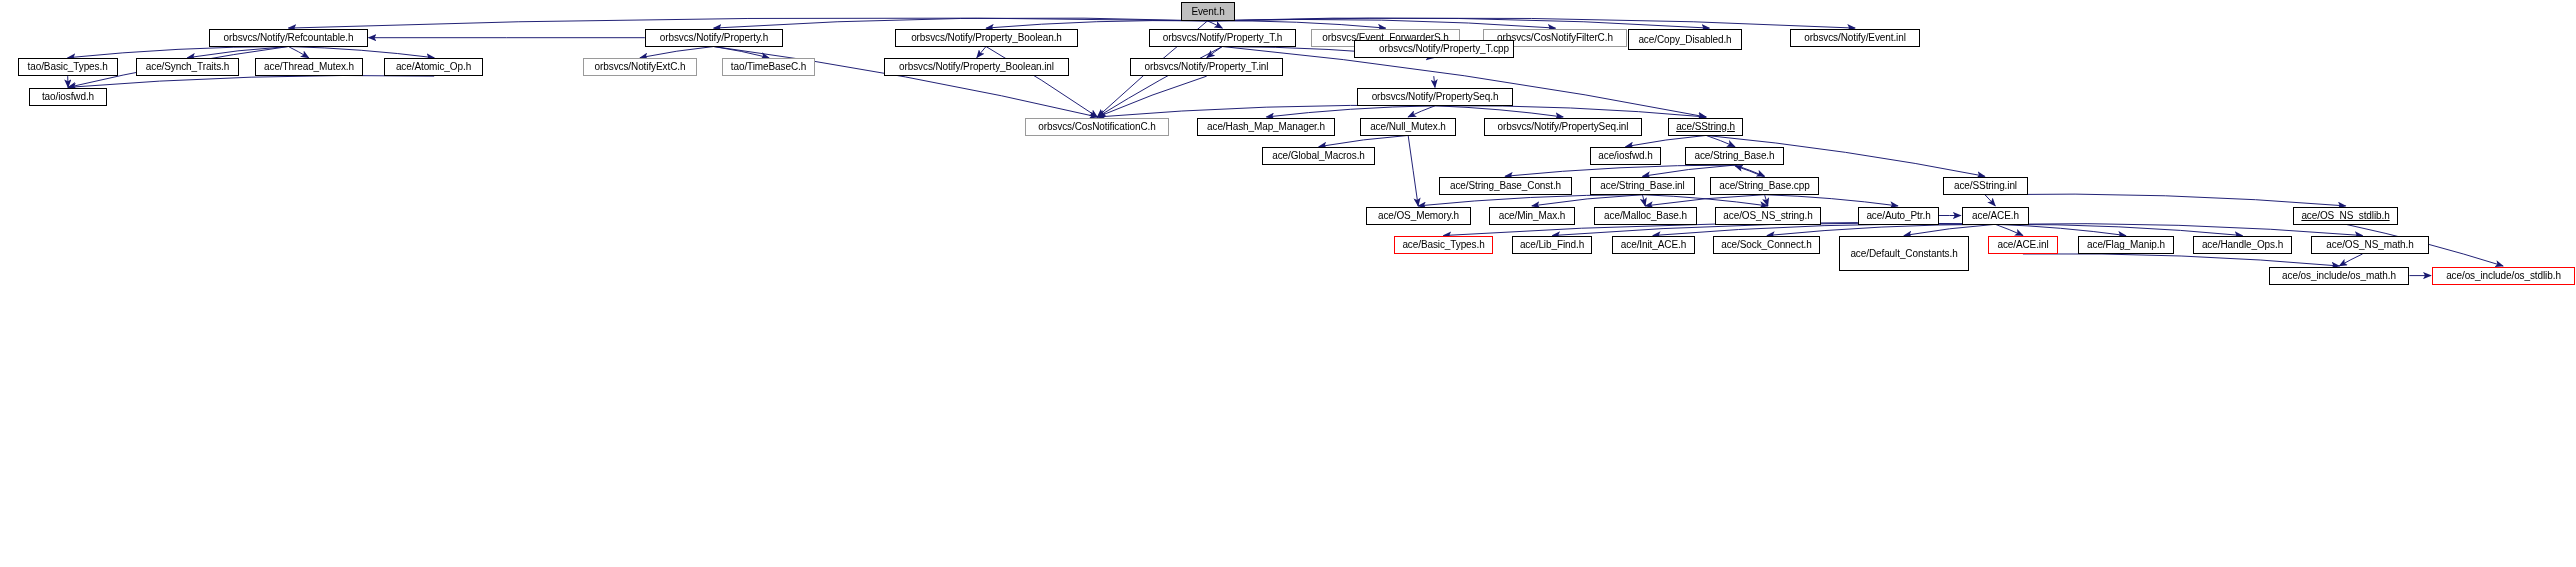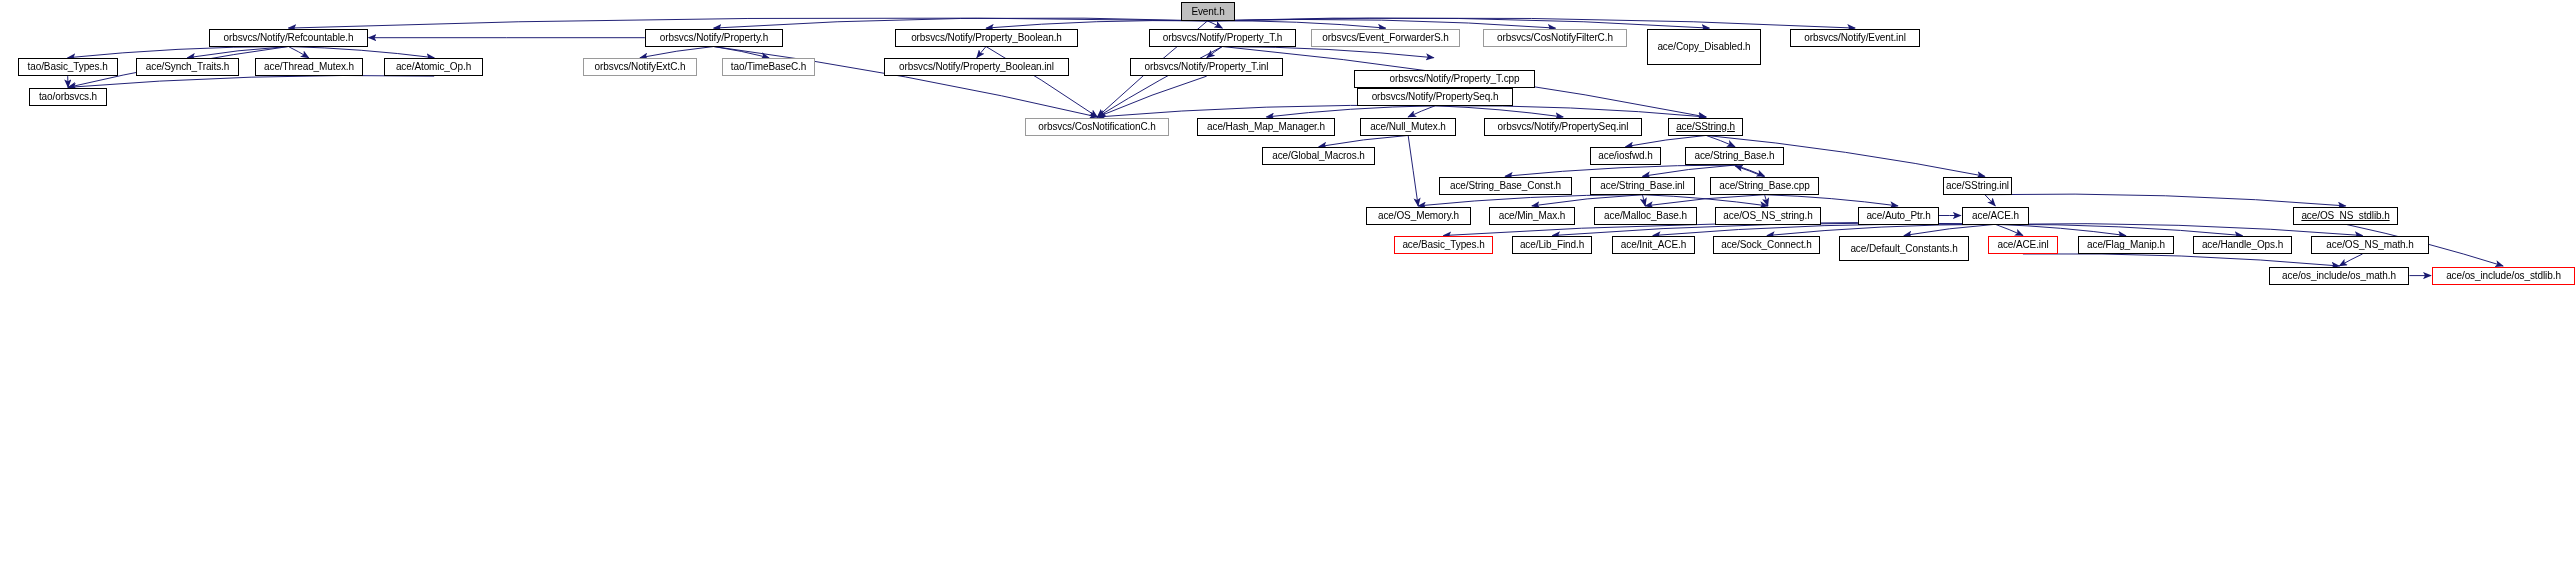--- a/index.html
+++ b/index.html
@@ -122,21 +122,21 @@
       </div>
       <div class="node" style="left: 1149px; top: 29px; width: 147px; height: 17.6px;">
         <span>orbsvcs/Notify/Property_T.h</span>
       </div>
       <div class="node gray" style="left: 1311px; top: 29px; width: 149px; height: 17.6px;">
         <span>orbsvcs/Event_ForwarderS.h</span>
       </div>
       <div class="node gray" style="left: 1483px; top: 29px; width: 144px; height: 18px;">
         <span>orbsvcs/CosNotifyFilterC.h</span>
       </div>
-      <div class="node" style="left: 1628px; top: 29px; width: 114px; height: 36px; margin-left: 19px;">
+      <div class="node" style="left: 1628px; top: 29px; width: 114px; height: 21px;">
         <span>ace/Copy_Disabled.h</span>
       </div>
       <div class="node" style="left: 1790px; top: 29px; width: 130px; height: 17.6px;">
         <span>orbsvcs/Notify/Event.inl</span>
       </div>
       <div class="node" style="left: 17.6px; top: 58px; width: 100px; height: 17.6px;">
         <span>tao/Basic_Types.h</span>
       </div>
       <div class="node" style="left: 136px; top: 58px; width: 103px; height: 17.6px;">
         <span>ace/Synch_Traits.h</span>
@@ -152,25 +152,25 @@
       </div>
       <div class="node gray" style="left: 722px; top: 58px; width: 93px; height: 17.6px;">
         <span>tao/TimeBaseC.h</span>
       </div>
       <div class="node" style="left: 884px; top: 58px; width: 185px; height: 17.6px;">
         <span>orbsvcs/Notify/Property_Boolean.inl</span>
       </div>
       <div class="node" style="left: 1130px; top: 58px; width: 153px; height: 17.6px; justify-content: center;">
         <span>orbsvcs/Notify/Property_T.inl</span>
       </div>
-      <div class="node" style="left: 1354px; top: 70px; width: 181px; height: 17.6px; padding-left: 20px;">
+      <div class="node" style="left: 1354px; top: 40px; width: 160px; height: 17.6px; padding-left: 20px;">
         <span>orbsvcs/Notify/Property_T.cpp</span>
       </div>
       <div class="node" style="left: 29px; top: 88px; width: 78px; height: 17.6px;">
-        <span>tao/orbsvcs.h</span>
+        <span>tao/iosfwd.h</span>
       </div>
       <div class="node" style="left: 1357px; top: 88px; width: 156px; height: 17.6px;">
         <span>orbsvcs/Notify/PropertySeq.h</span>
       </div>
       <div class="node gray" style="left: 1025px; top: 118px; width: 144px; height: 17.6px;">
         <span>orbsvcs/CosNotificationC.h</span>
       </div>
       <div class="node" style="left: 1197px; top: 118px; width: 138px; height: 17.6px;">
         <span>ace/Hash_Map_Manager.h</span>
       </div>
@@ -194,21 +194,21 @@
       </div>
       <div class="node" style="left: 1439px; top: 177px; width: 133px; height: 17.6px;">
         <span>ace/String_Base_Const.h</span>
       </div>
       <div class="node" style="left: 1590px; top: 177px; width: 105px; height: 17.6px;">
         <span>ace/String_Base.inl</span>
       </div>
       <div class="node" style="left: 1710px; top: 177px; width: 109px; height: 17.6px;">
         <span>ace/String_Base.cpp</span>
       </div>
-      <div class="node" style="left: 1943px; top: 177px; width: 69px; height: 17.6px;">
+      <div class="node" style="left: 1943px; top: 177px; width: 85px; height: 17.6px;">
         <span>ace/SString.inl</span>
       </div>
       <div class="node" style="left: 1366px; top: 207px; width: 105px; height: 17.6px;">
         <span>ace/OS_Memory.h</span>
       </div>
       <div class="node" style="left: 1489px; top: 207px; width: 86px; height: 17.6px;">
         <span>ace/Min_Max.h</span>
       </div>
       <div class="node" style="left: 1594px; top: 207px; width: 103px; height: 17.6px;">
         <span>ace/Malloc_Base.h</span>
@@ -230,21 +230,21 @@
       </div>
       <div class="node" style="left: 1512px; top: 236px; width: 80px; height: 17.6px;">
         <span>ace/Lib_Find.h</span>
       </div>
       <div class="node" style="left: 1612px; top: 236px; width: 83px; height: 17.6px;">
         <span>ace/Init_ACE.h</span>
       </div>
       <div class="node" style="left: 1713px; top: 236px; width: 107px; height: 17.6px;">
         <span>ace/Sock_Connect.h</span>
       </div>
-      <div class="node" style="left: 1839px; top: 236px; width: 130px; height: 25px;">
+      <div class="node" style="left: 1839px; top: 236px; width: 130px; height: 35px;">
         <span>ace/Default_Constants.h</span>
       </div>
       <div class="node red" style="left: 1988px; top: 236px; width: 70px; height: 17.6px;">
         <span>ace/ACE.inl</span>
       </div>
       <div class="node" style="left: 2078px; top: 236px; width: 96px; height: 17.6px;">
         <span>ace/Flag_Manip.h</span>
       </div>
       <div class="node" style="left: 2193px; top: 236px; width: 99px; height: 17.6px;">
         <span>ace/Handle_Ops.h</span>

